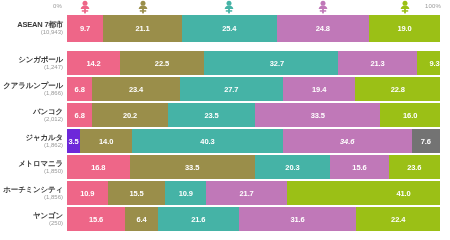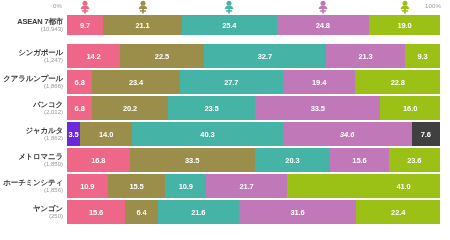--- a/index.html
+++ b/index.html
@@ -42,21 +42,21 @@
 
   
   .rows{
     position:absolute;
     left:0;top:15px;
     width:450px;
   }
   .row{
     display:flex;
     align-items:center;
-    height:20px;
+    height:27px;
     margin-bottom:4px;
   }
   .row.aggregate{margin-bottom:9px;}
   .row.tall{height:24px;margin-bottom:2px;}
 
   .row-label{
     width:67px;
     flex:0 0 67px;
     text-align:right;
     padding-right:4px;
@@ -166,21 +166,21 @@
         <div class="spacer-right"></div>
       </div>
       <div class="row tall">
         <div class="row-label">
           <span class="name">シンガポール</span>
           <span class="count">(1,247)</span>
         </div>
         <div class="bar">
           <div class="seg" style="flex: 0 0 14.2%; background: rgb(238, 102, 136);">14.2</div>
           <div class="seg" style="flex: 0 0 22.5%; background: rgb(154, 142, 74);">22.5</div>
-          <div class="seg" style="flex: 0 0 32.7%; background: rgb(69, 179, 166);">32.7</div>
+          <div class="seg" style="flex: 0 0 32.7%; background: rgb(69, 179, 166); padding-left: 12px;">32.7</div>
           <div class="seg" style="flex: 0 0 21.3%; background: rgb(192, 120, 184);">21.3</div>
           <div class="seg" style="flex: 0 0 9.3%; background: rgb(155, 192, 22);">9.3</div>
         </div>
         <div class="spacer-right"></div>
       </div>
       <div class="row tall">
         <div class="row-label">
           <span class="name">クアラルンプール</span>
           <span class="count">(1,866)</span>
         </div>
@@ -210,21 +210,21 @@
       <div class="row tall">
         <div class="row-label">
           <span class="name">ジャカルタ</span>
           <span class="count">(1,862)</span>
         </div>
         <div class="bar">
           <div class="seg" style="flex: 0 0 3.5%; background: #6d28d9;">3.5</div>
           <div class="seg" style="flex: 0 0 14%; background: rgb(154, 142, 74);">14.0</div>
           <div class="seg" style="flex: 0 0 40.3%; background: rgb(69, 179, 166);">40.3</div>
           <div class="seg" style="flex: 0 0 34.6%; background: rgb(192, 120, 184); font-style: italic;">34.6</div>
-          <div class="seg" style="flex: 0 0 7.6%; background: #404040;">7.6</div>
+          <div class="seg" style="flex: 0 0 7.6%; background: #737373;">7.6</div>
         </div>
         <div class="spacer-right"></div>
       </div>
       <div class="row tall">
         <div class="row-label">
           <span class="name">メトロマニラ</span>
           <span class="count">(1,850)</span>
         </div>
         <div class="bar">
           <div class="seg" style="flex: 0 0 16.8%; background: rgb(238, 102, 136);">16.8</div>

